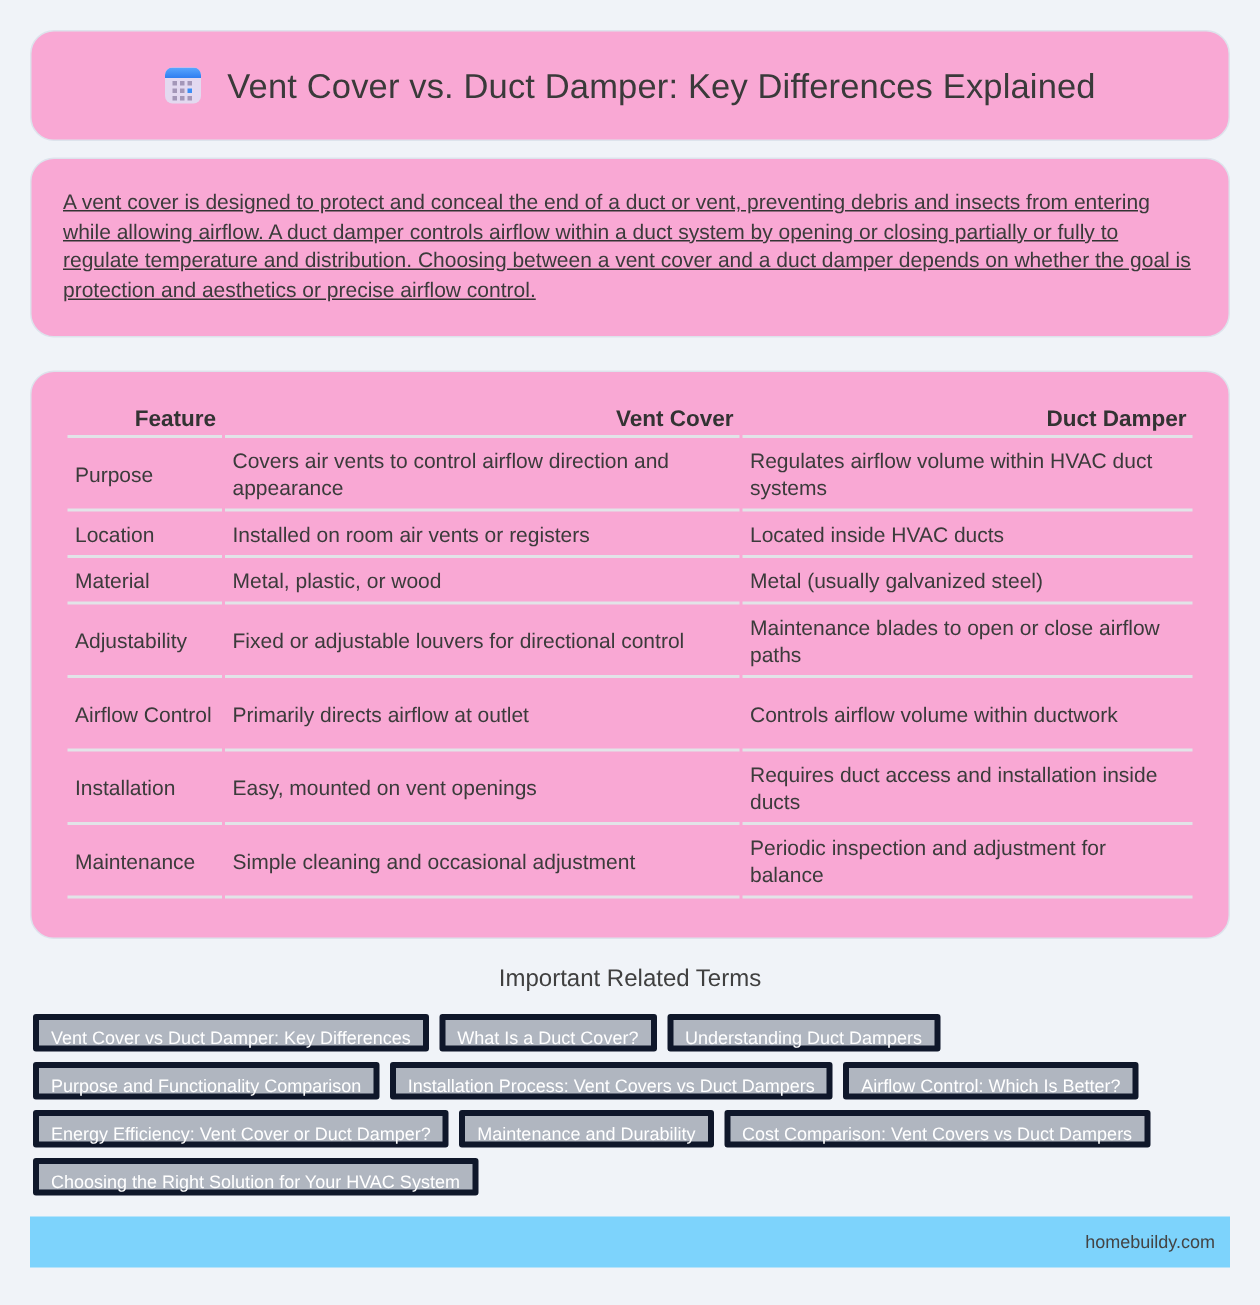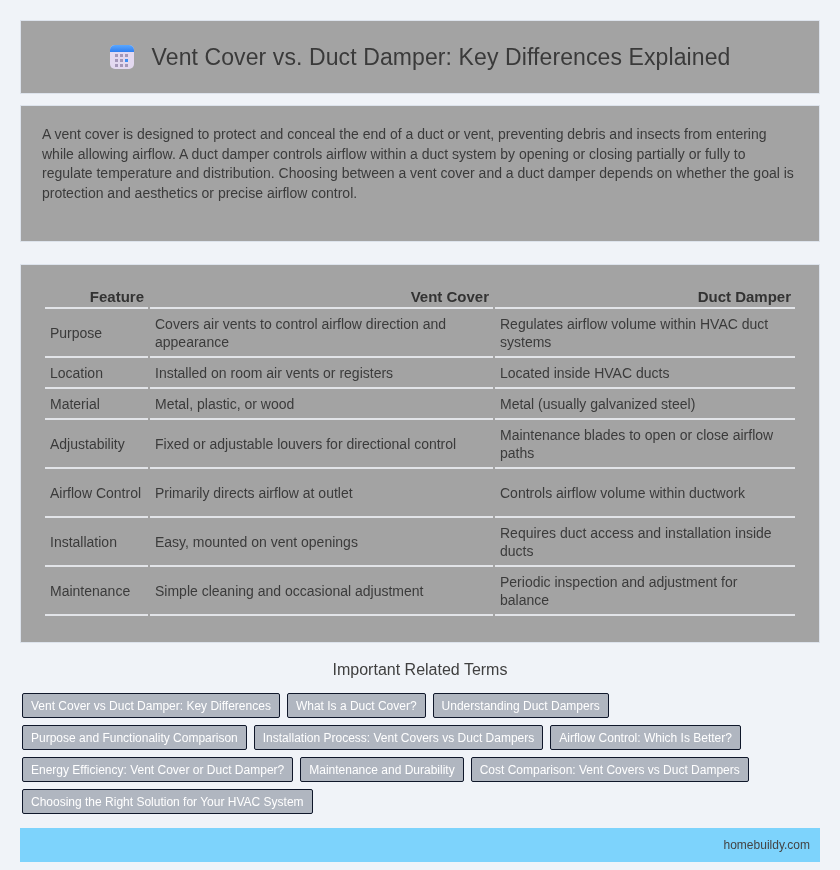--- a/index.html
+++ b/index.html
@@ -7,23 +7,23 @@
       width: 840px;
       height: 870px;
       background: #f0f3f8;
       font-family: "Liberation Sans", sans-serif;
       color: #333;
     }
     .page {
       padding: 20px 20px 0 20px;
     }
     .card {
-      background: #a3a3a3;
+      background: #f9a8d4;
       border: 1px solid #dde3ec;
-      border-radius: 0;
+      border-radius: 16px;
     }
     .header-card {
       height: 74px;
       display: flex;
       align-items: center;
       justify-content: center;
       gap: 18px;
     }
     .title-icon {
       width: 24px;
@@ -46,21 +46,22 @@
     }
     .title-icon .grid span.hl { background: #3b8ef5; }
     .page-title {
       font-size: 23px;
       color: #3a3a3a;
       font-weight: normal;
       letter-spacing: 0.1px;
     }
     .intro-card {
       margin-top: 11px;
-      padding: 19px 21px 38px 21px;
+      padding: 19px 21px 21px 21px;
+      text-decoration: underline;
     }
     .intro-text {
       font-size: 14px;
       line-height: 19.5px;
       color: #3b3b3b;
     }
     .table-card {
       margin-top: 22px;
       padding: 19px 22px 26px 22px;
     }
@@ -106,21 +107,21 @@
       padding: 0 2px;
     }
     .tag {
       background: #b0b6c0;
       color: #ffffff;
       font-size: 12px;
       height: 25px;
       line-height: 25px;
       padding: 0 8px;
       border-radius: 2px;
-      border: 1px solid #0f172a;
+      border: 4px solid #0f172a;
       white-space: nowrap;
       cursor: pointer;
     }
     .footer {
       margin-top: 14px;
       background: #7dd3fc;
       height: 34px;
       display: flex;
       align-items: center;
       justify-content: flex-end;

